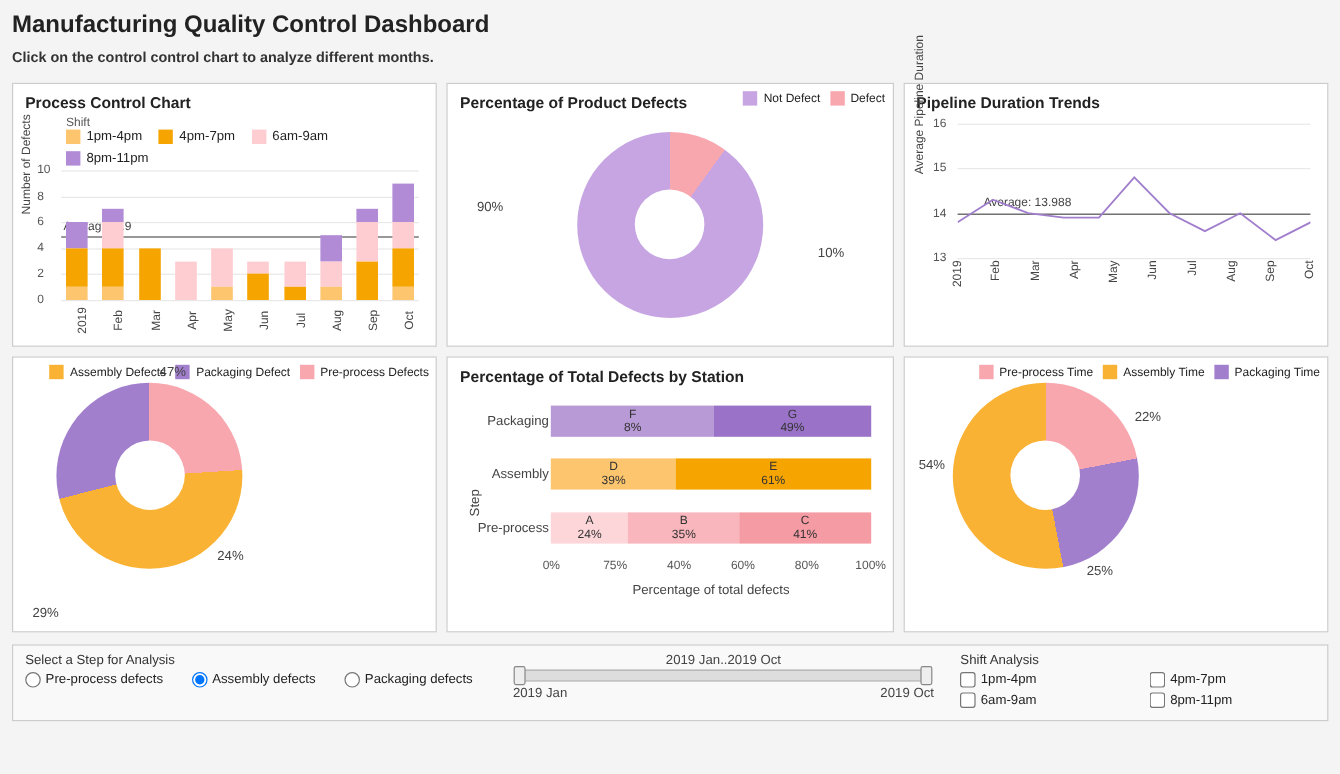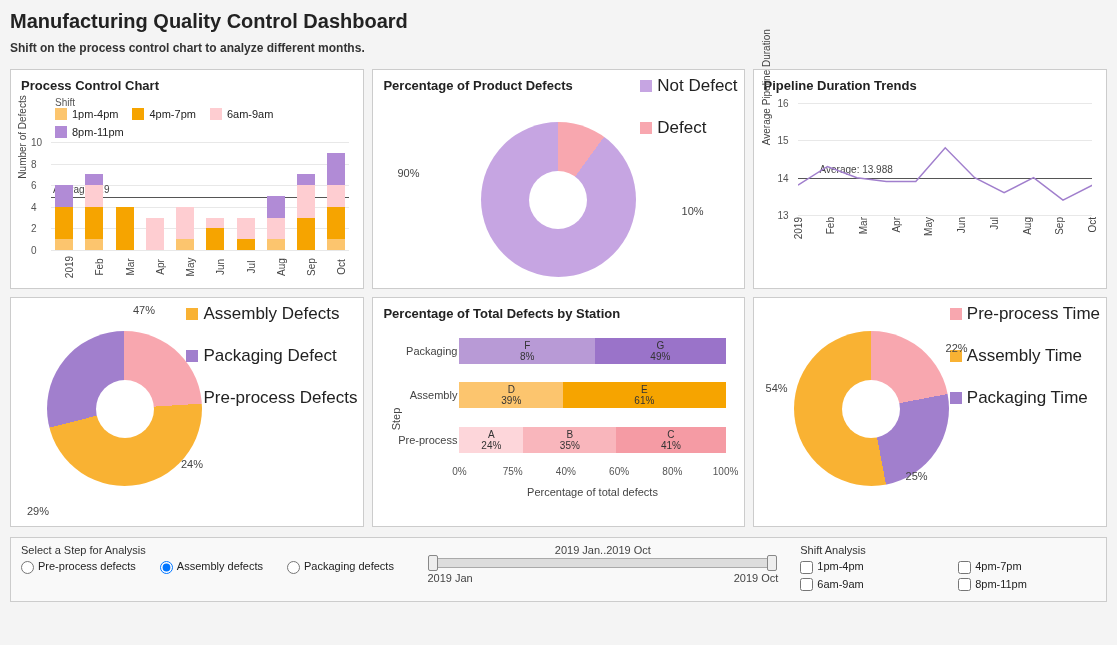--- a/index.html
+++ b/index.html
@@ -51,25 +51,25 @@
   .gridline { position:absolute; left:0; right:0; border-top:1px solid #e8e8e8; }
   .y-tick { position:absolute; left:-20px; font-size:10px; color:#555; transform: translateY(-50%); }
   .bars { position:absolute; left:0; right:0; bottom:0; top:0; display:flex; align-items:flex-end; gap:4px; }
   .bar-col { flex:1; display:flex; flex-direction:column-reverse; align-items:center; position:relative; height:100%; }
   .bar-stack { width: 18px; display:flex; flex-direction:column-reverse; }
   .seg { width:100%; }
   .x-tick { position:absolute; bottom:-28px; left:50%; transform: rotate(-90deg) translate(-50%, 0); transform-origin: top left; font-size:10px; color:#444; white-space:nowrap;}
   .avg-line { position:absolute; left:0; right:0; border-top:1px solid #555; }
   .avg-label { position:absolute; font-size:10px; color:#444; }
   
-  .donut-wrap { display:flex; justify-content:center; align-items:flex-end; height:180px; position:relative;}
+  .donut-wrap { display:flex; justify-content:center; align-items:center; height:180px; position:relative;}
   .donut { width:155px; height:155px; border-radius:50%; position:relative; }
   .donut .hole { position:absolute; width:58px; height:58px; background:#fff; border-radius:50%; top:50%; left:50%; transform:translate(-50%,-50%); }
   .donut-label { position:absolute; font-size:11px; color:#444; }
-  .legend-right { position:absolute; top:6px; right:6px; display:flex; flex-direction:column; gap:22px; font-size:17px; }
+  .legend-right { position:absolute; top:6px; right:6px; display:flex; gap:8px; font-size:10px; }
   
   .line-chart { height:150px; position:relative; padding-left:34px; padding-bottom:32px; }
   .line-plot { position:absolute; left:34px; right:4px; top:6px; bottom:32px; }
   .line-y-label { position:absolute; left:-3px; top:55%; transform: rotate(-90deg) translateX(30%); transform-origin: left top; font-size:10px; color:#444; white-space:nowrap; }
   svg.polyline { position:absolute; left:0; top:0; width:100%; height:100%; }
   
   .hbar-chart { height:175px; position:relative; padding-left:76px; padding-bottom:38px; }
   .hbar-row-label { position:absolute; left:-72px; width:70px; text-align:right; font-size:11px; color:#444; top:50%; transform:translateY(-50%);}
   .hbar-plot { position:absolute; left:76px; right:8px; top:4px; bottom:38px; display:flex; flex-direction:column; justify-content:space-around; }
   .hbar-row { position:relative; height:26px; display:flex; width:100%; }
@@ -97,21 +97,21 @@
   .slider-handle { position:absolute; top:-4px; width:10px; height:16px; background:#eee; border:1px solid #888; border-radius:2px;}
   .slider-labels { display:flex; justify-content:space-between; font-size:11px; color:#444; padding:0 2px;}
   .slider-title { text-align:center; font-size:11px; color:#444; margin-bottom:0px;}
   input[type=radio], input[type=checkbox]{ margin:0 4px 0 0; vertical-align:middle;}
   label { font-size:11px; color:#222; }
 </style>
 </head>
 <body>
 
 <h1>Manufacturing Quality Control Dashboard</h1>
-<div class="subtitle">Shift on the process control chart to analyze different months.</div>
+<div class="subtitle">Click on the control control chart to analyze different months.</div>
 
 <div class="grid">
 
   <div class="panel">
     <div class="panel-title">Process Control Chart</div>
     <div style="font-size:10px; color:#555; margin-left:34px;">Shift</div>
     <div class="legend" style="margin-left:34px;">
       <div class="legend-item">
           <span class="swatch c-orange-light"></span>
           <span>1pm-4pm</span>

